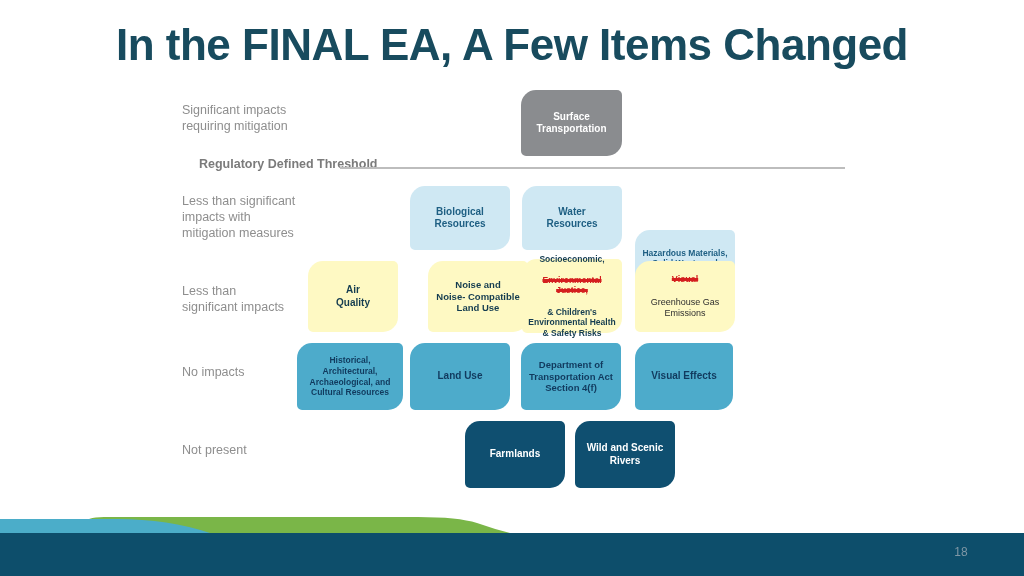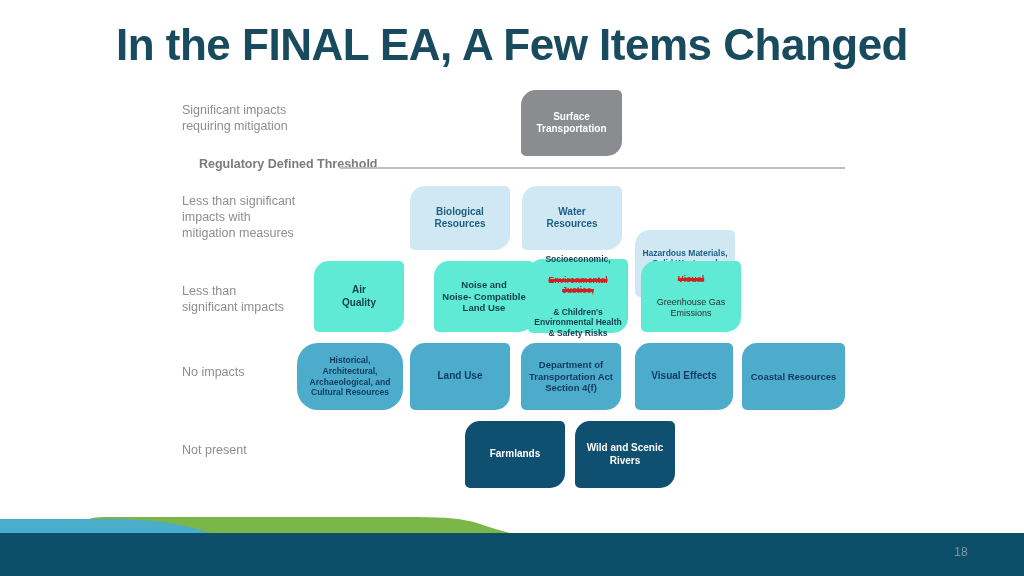--- a/index.html
+++ b/index.html
@@ -23,21 +23,21 @@
     background:#bdbdbd;
   }
   .box {
     position:absolute; border-radius:15px 5px 15px 5px;
     display:flex; align-items:center; justify-content:center;
     text-align:center; padding:8px 5px; font-weight:bold; line-height:1.25;
   }
   .box .txt { white-space:pre-line; display:block; }
   .gray  { background:#8a8c8f; color:#ffffff; }
   .lb1   { background:#cfe8f3; color:#1e5f83; }
-  .lb2   { background:#5eead4; color:#143c50;margin-left:6px; }
+  .lb2   { background:#fef9c3; color:#143c50; }
   .mb    { background:#4dabcb; color:#113a5e; }
   .db    { background:#0f4f70; color:#ffffff; }
   .struck {
     color:#d41f1f; display:block; white-space:pre-line;
     text-decoration:line-through; text-decoration-thickness:3px;
     text-decoration-color:#d41f1f;
   }
   .plain { font-weight:normal; color:#2e2e2e; display:block; white-space:pre-line; }
   .footer-bar {
     position:absolute; left:0; top:533px; width:1024px; height:43px;
@@ -108,39 +108,36 @@
     </span>
   </div>
   <div class="box lb2 fs9" style="left:635px;top:261px;width:100px;height:71px;">
     <span class="txt">
       <span class="struck">Visual</span>
       <span class="plain">Greenhouse Gas
 Emissions</span>
     </span>
   </div>
 
-  <div class="box mb fs85" style="left:297px;top:343px;width:106px;height:67px;border-radius:21px;">
+  <div class="box mb fs85" style="left:297px;top:343px;width:106px;height:67px;">
     <span class="txt">Historical,
 Architectural,
 Archaeological, and
 Cultural Resources</span>
   </div>
   <div class="box mb fs10" style="left:410px;top:343px;width:100px;height:67px;">
     <span class="txt">Land Use</span>
   </div>
   <div class="box mb fs95" style="left:521px;top:343px;width:100px;height:67px;">
     <span class="txt">Department of
 Transportation Act
 Section 4(f)</span>
   </div>
   <div class="box mb fs10" style="left:635px;top:343px;width:98px;height:67px;">
     <span class="txt">Visual Effects</span>
-  </div>
-  <div class="box mb fs95" style="left:742px;top:343px;width:103px;height:67px;">
-    <span class="txt">Coastal Resources</span>
   </div>
 
   <div class="box db fs10" style="left:465px;top:421px;width:100px;height:67px;">
     <span class="txt">Farmlands</span>
   </div>
   <div class="box db fs10" style="left:575px;top:421px;width:100px;height:67px;">
     <span class="txt">Wild and Scenic
 Rivers</span>
   </div>
 

